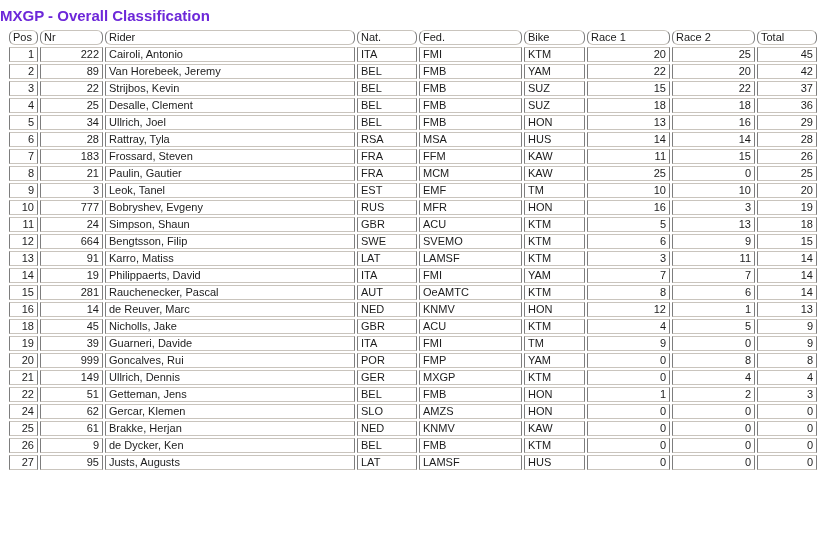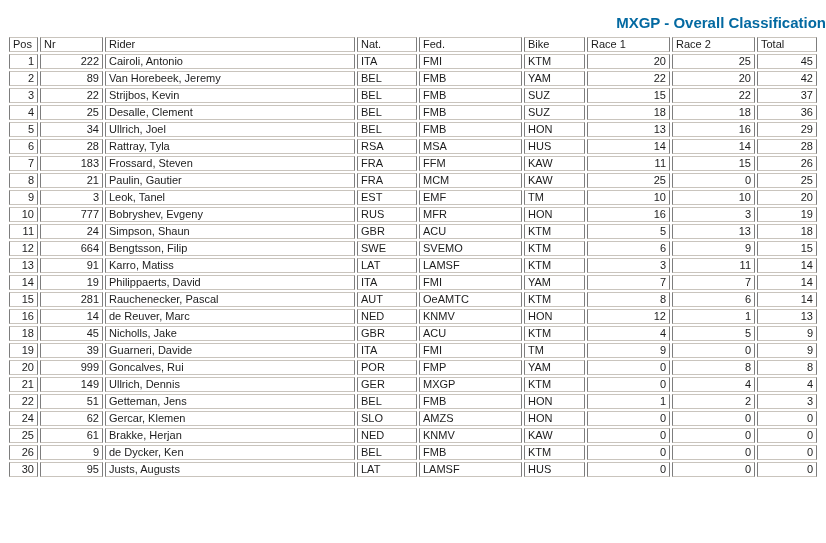--- a/index.html
+++ b/index.html
@@ -5,25 +5,25 @@
   html, body {
     margin: 0;
     padding: 0;
     background: #ffffff;
     width: 826px;
     height: 543px;
     overflow: hidden;
     font-family: "Liberation Sans", "DejaVu Sans", sans-serif;
   }
   .page-title {
-    text-align: right;
+    text-align: left;
     font-size: 15px;
     font-weight: bold;
-    color: #0369a1;
-    margin: 14px 0 4px 0;
+    color: #6d28d9;
+    margin: 7px 0 4px 0;
     letter-spacing: 0px;
   }
   table.results {
     border-collapse: separate;
     border-spacing: 2px;
     table-layout: fixed;
     width: 812px;
     margin: 0 auto;
   }
   table.results th, table.results td {
@@ -34,21 +34,21 @@
     height: 15px;
     line-height: 13px;
     font-size: 11px;
     font-weight: normal;
     color: #1c1c1c;
     padding: 0 3px;
     overflow: hidden;
     white-space: nowrap;
     background: #ffffff;
   }
-  table.results th { text-align: left; }
+  table.results th { text-align: left; border-radius: 6px; }
   .al-right { text-align: right; }
   .al-left  { text-align: left; }
 </style>
 </head>
 <body>
 
 <div>
   <div class="page-title">MXGP - Overall Classification</div>
 
   <table class="results">
@@ -335,21 +335,21 @@
           <td class="al-right">9</td>
           <td class="al-left">de Dycker, Ken</td>
           <td class="al-left">BEL</td>
           <td class="al-left">FMB</td>
           <td class="al-left">KTM</td>
           <td class="al-right">0</td>
           <td class="al-right">0</td>
           <td class="al-right">0</td>
         </tr>
         <tr>
-          <td class="al-right">30</td>
+          <td class="al-right">27</td>
           <td class="al-right">95</td>
           <td class="al-left">Justs, Augusts</td>
           <td class="al-left">LAT</td>
           <td class="al-left">LAMSF</td>
           <td class="al-left">HUS</td>
           <td class="al-right">0</td>
           <td class="al-right">0</td>
           <td class="al-right">0</td>
         </tr>
       </tbody>

